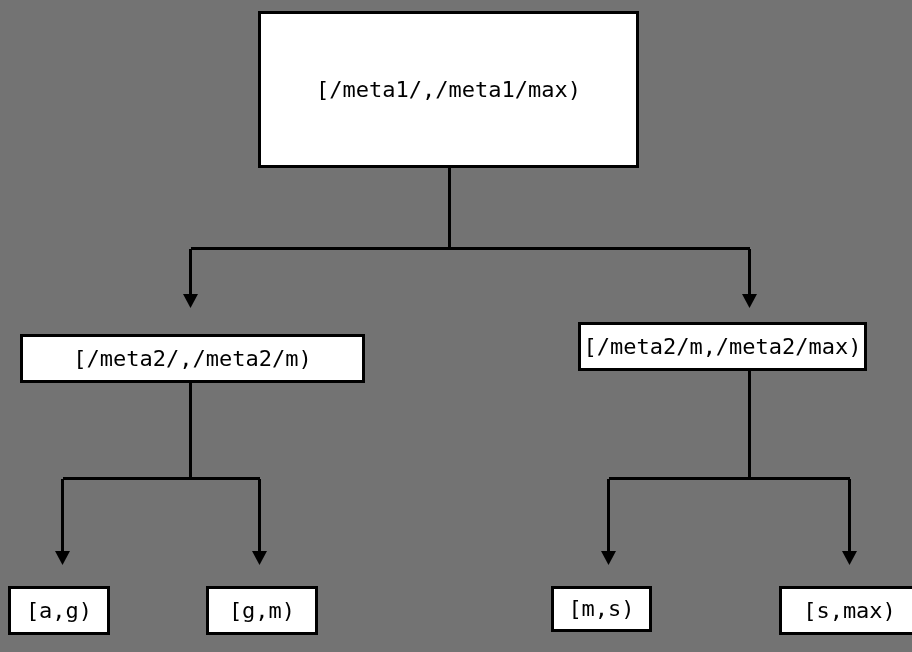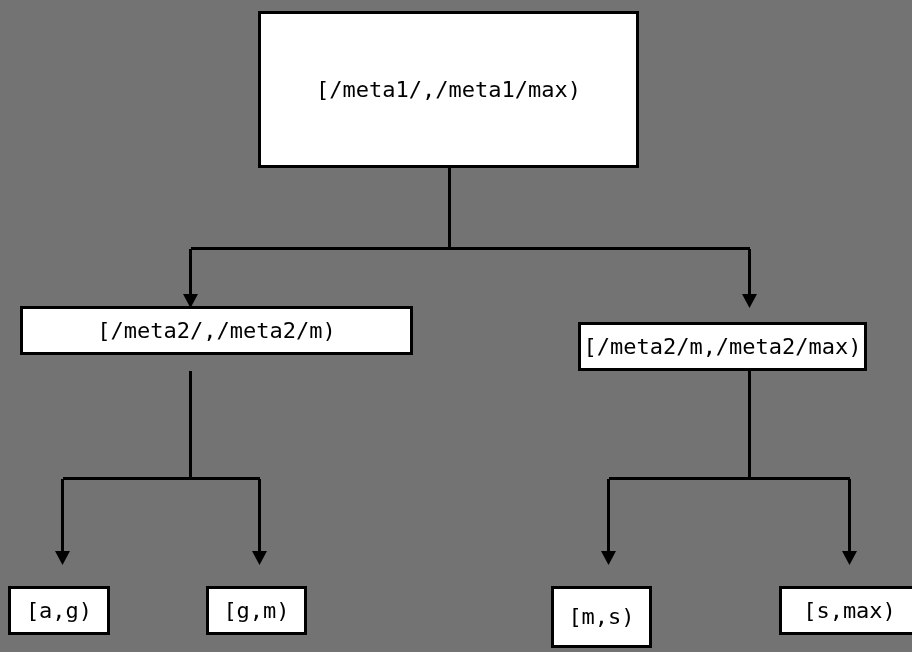--- a/index.html
+++ b/index.html
@@ -36,25 +36,25 @@
   }
   .node-label {
     color: #000000;
     font-family: "DejaVu Sans Mono", "Liberation Mono", monospace;
     font-size: 22px;
     line-height: 1;
     letter-spacing: 0px;
     white-space: pre;
   }
   .node-root   { left: 258px; top: 11px;  width: 381px; height: 157px; }
-  .node-mid-l  { left: 20px;  top: 306px; width: 393px; height: 49px; }
+  .node-mid-l  { left: 20px;  top: 334px; width: 345px; height: 49px; }
   .node-mid-r  { left: 578px; top: 322px; width: 289px; height: 49px; }
   .node-leaf-1 { left: 8px;   top: 586px; width: 102px; height: 49px; }
-  .node-leaf-2 { left: 206px; top: 586px; width: 101px; height: 49px; text-align: center; }
-  .node-leaf-3 { left: 551px; top: 586px; width: 101px; height: 62px; }
+  .node-leaf-2 { left: 206px; top: 586px; width: 112px; height: 49px; text-align: center; }
+  .node-leaf-3 { left: 551px; top: 586px; width: 101px; height: 46px; }
   .node-leaf-4 { left: 779px; top: 586px; width: 141px; height: 49px; }
   .edge-line {
     stroke: #000000;
     stroke-width: 3;
     fill: none;
     shape-rendering: crispEdges;
   }
   .arrow-head {
     fill: #000000;
     stroke: none;

